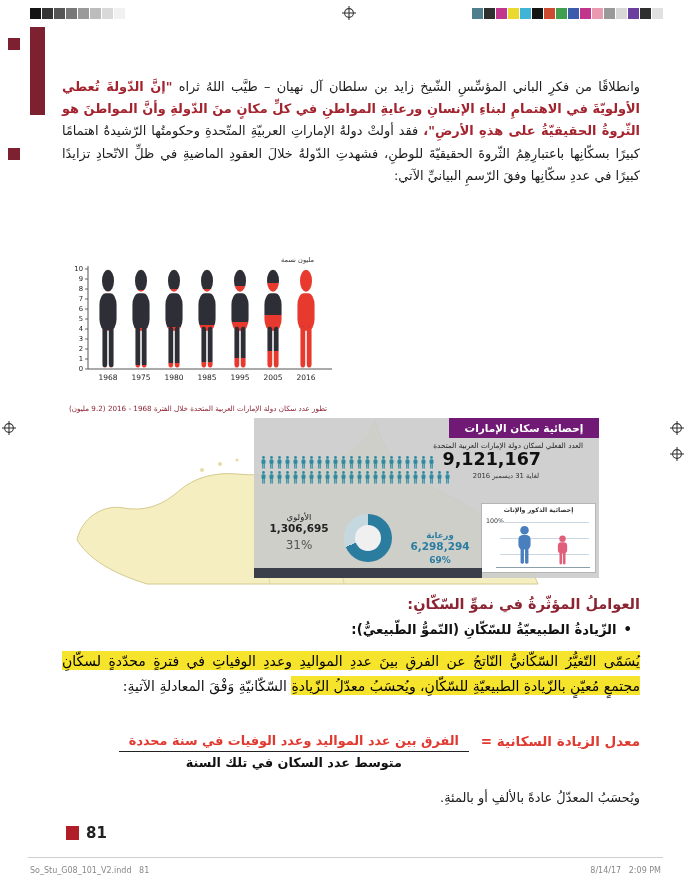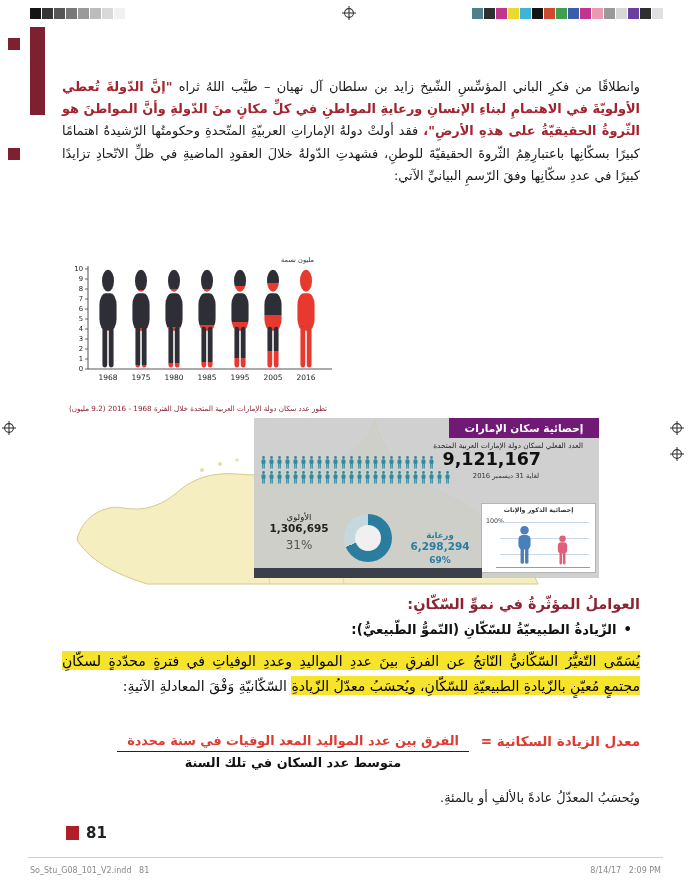--- a/index.html
+++ b/index.html
@@ -537,21 +537,21 @@
   </div>
 </div>
 
 <h2 class="f-heading">العواملُ المؤثّرةُ في نموِّ السّكّانِ:</h2>
 <div class="f-bullet"><span class="bm">•</span><span>الزّيادةُ الطبيعيّةُ للسّكّانِ (النّموُّ الطّبيعيُّ):</span></div>
 <p class="f-def"><mark>يُسَمّى التّغيُّرُ السّكّانيُّ النّاتجُ عن الفرقِ بينَ عددِ المواليدِ وعددِ الوفياتِ في فترةٍ محدّدةٍ لسكّانِ مجتمعٍ مُعيّنٍ بالزّيادةِ الطبيعيّةِ للسّكّانِ، ويُحسَبُ معدّلُ الزّيادةِ</mark><span> السّكّانيّةِ وَفْقَ المعادلةِ الآتيةِ:</span></p>
 
 <div class="formula">
   <span class="f-label">معدل الزيادة السكانية =</span>
   <span class="fraction">
-    <span class="numer">الفرق بين عدد المواليد المعد الوفيات في سنة محددة</span>
+    <span class="numer">الفرق بين عدد المواليد وعدد الوفيات في سنة محددة</span>
     <span class="denom">متوسط عدد السكان في تلك السنة</span>
   </span>
 </div>
 <p class="f-note">ويُحسَبُ المعدّلُ عادةً بالألفِ أو بالمئةِ.</p>
 
 <div class="pagenum">
   <div class="pagesq"></div>
   <div class="pageno">81</div>
 </div>
 <div class="footline"></div>

